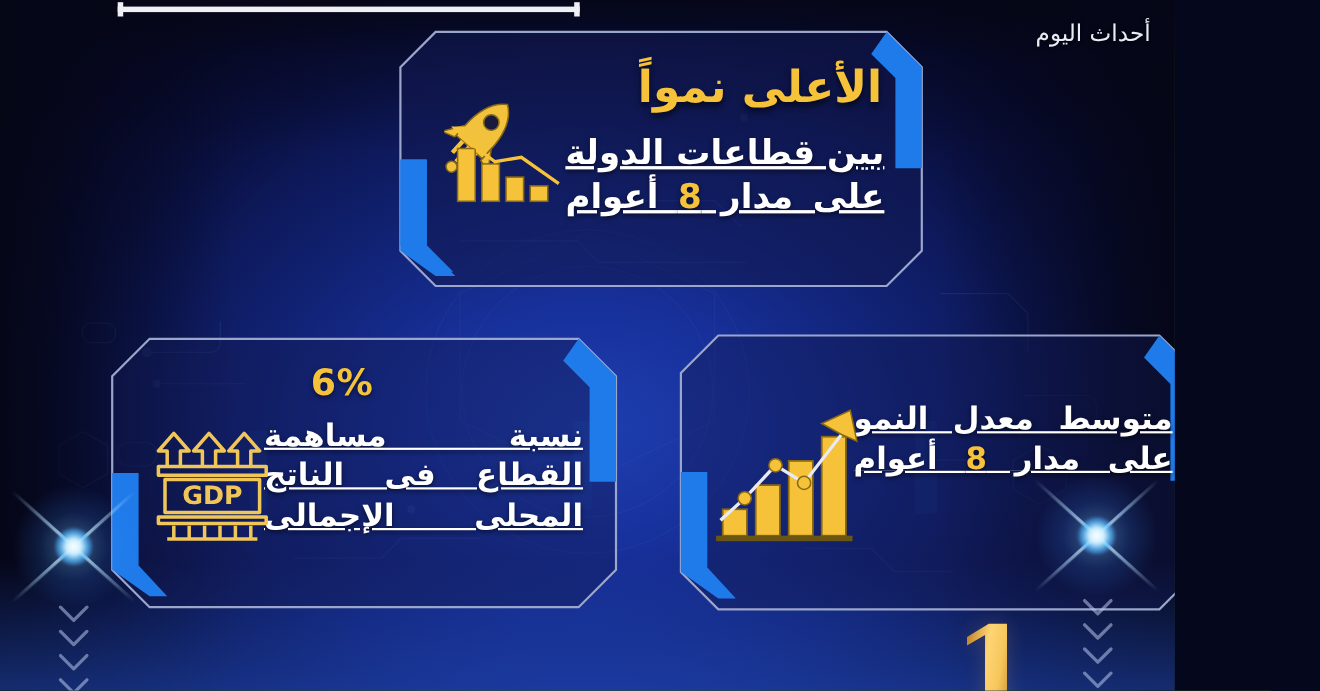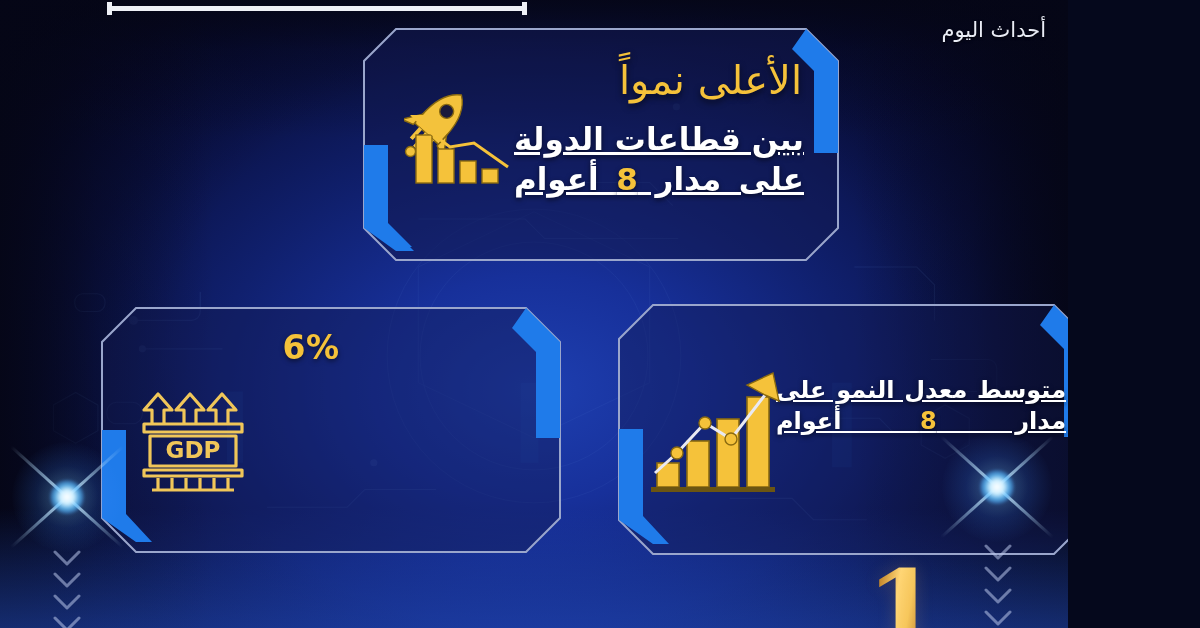--- a/index.html
+++ b/index.html
@@ -90,21 +90,21 @@
     line-height:1.30;
     text-shadow:0 2px 5px rgba(0,0,0,.6);
     direction:rtl; text-align:justify;text-decoration:underline;
   }
   .para b.num { color:#f5c23a; }
 
   
   .card-top .body { position:absolute; inset:0; }
   .card-top .title {
     position:absolute; top:30px; right:38px;
-    font-size:40px; color:#f5c23a; font-weight:normal;
+    font-size:40px; color:#f5c23a; font-weight:bold;
     text-shadow:0 3px 6px rgba(0,0,0,.6);
   }
   .card-top .para {
     position:absolute; top:92px; right:36px; width:290px;
     font-size:31px; text-align:justify; text-align-last:justify;
   }
   .card-top .icon { position:absolute; left:42px; top:52px; width:120px; height:110px; }
 
   
   .card-left .stat {
@@ -118,22 +118,22 @@
   }
   .card-left .icon { position:absolute; left:38px; top:80px; width:116px; height:110px; }
 
   
   .card-right .stat {
     position:absolute; top:22px; left:0; right:0;
     text-align:center; font-size:33px;
     padding-left:20px;
   }
   .card-right .para {
-    position:absolute; top:72px; right:24px; width:290px;
-    font-size:24px; text-align:justify; text-align-last:justify;
+    position:absolute; top:60px; right:24px; width:290px;
+    font-size:28px; text-align:justify; text-align-last:justify;
   }
   .card-right .icon { position:absolute; left:30px; top:62px; width:136px; height:130px; }
 
   
   .sparkle { position:absolute; width:150px; height:150px; pointer-events:none; }
   .sparkle .core {
     position:absolute; left:50%; top:50%; width:34px; height:34px;
     transform:translate(-50%,-50%);
     border-radius:50%;
     background:radial-gradient(circle, #ffffff 0%, #cfefff 28%, rgba(90,190,255,.75) 52%, rgba(40,120,255,.18) 75%, rgba(20,60,180,0) 100%);
@@ -260,20 +260,21 @@
   </div>
 
   <div class="card card-left">
     <svg class="frame" viewBox="0 0 462 248">
       <path d="M36 2 H426 L460 36 V212 L426 246 H36 L2 212 V36 Z" fill="#121a52" fill-opacity="0.42" stroke="#9aa6cc" stroke-width="2"></path>
       <path d="M426 2 L460 36 V132 L436 132 V46 L412 22 Z" fill="#1f7bea"></path>
       <path d="M2 124 H26 V208 L52 236 H36 L2 212 Z" fill="#1f7bea"></path>
     </svg>
     <div class="card-inner">
       <div class="stat">6%</div>
+      <div class="para">نسبة مساهمة القطاع فى الناتج المحلى الإجمالى</div>
       <svg class="icon" viewBox="0 0 116 110">
         <g fill="none" stroke="#f0c659" stroke-width="3.2" stroke-linejoin="round">
 
           <path d="M14 38 V24 L6 24 L20 8 L34 24 L26 24 V38"></path>
           <path d="M46 38 V24 L38 24 L52 8 L66 24 L58 24 V38"></path>
           <path d="M78 38 V24 L70 24 L84 8 L98 24 L90 24 V38"></path>
 
           <rect x="6" y="38" width="98" height="8"></rect>
 
           <rect x="12" y="50" width="86" height="30"></rect>

